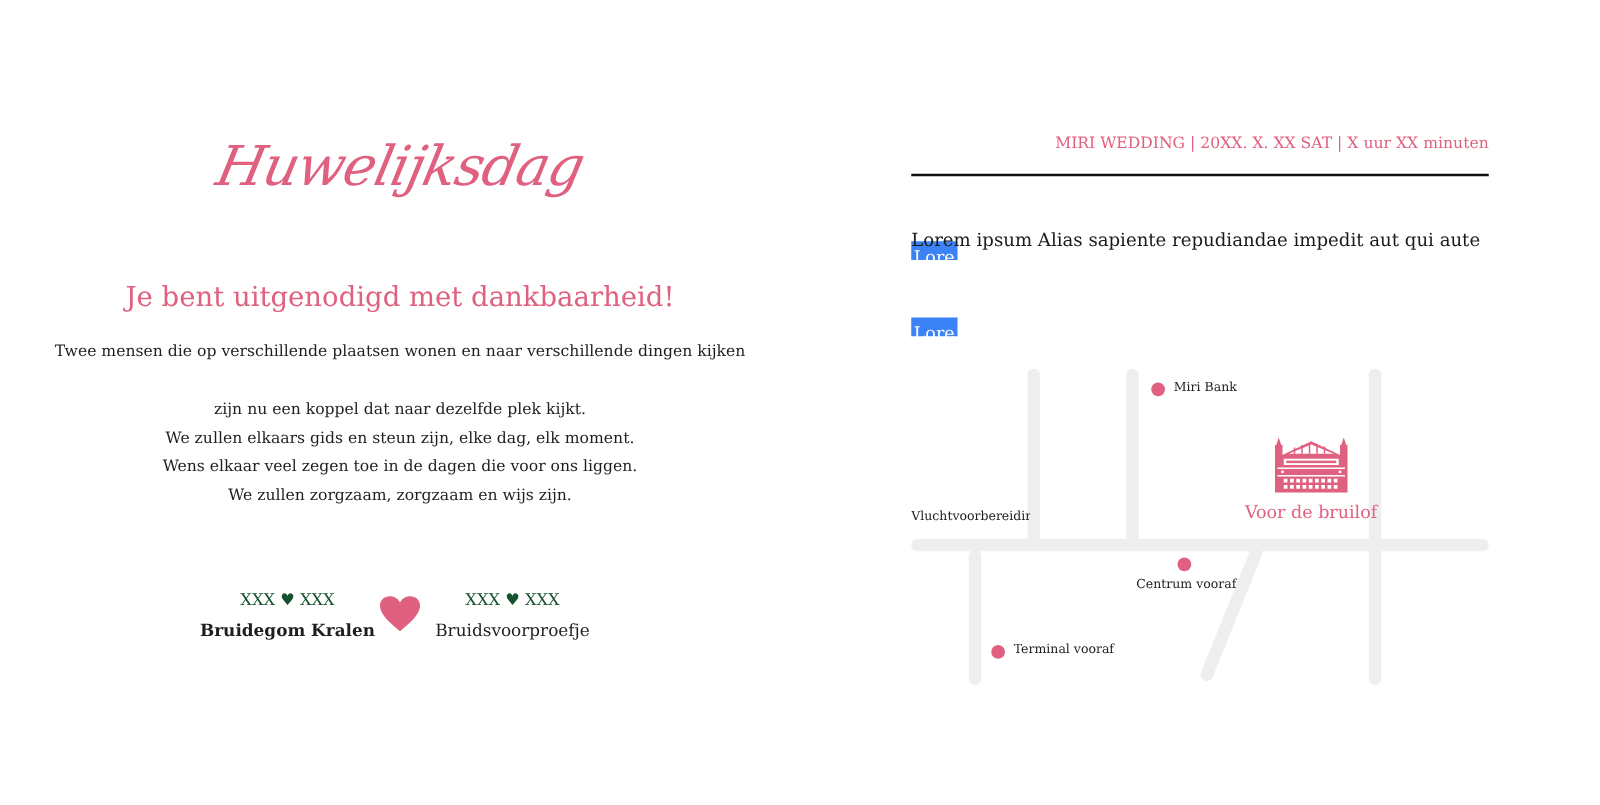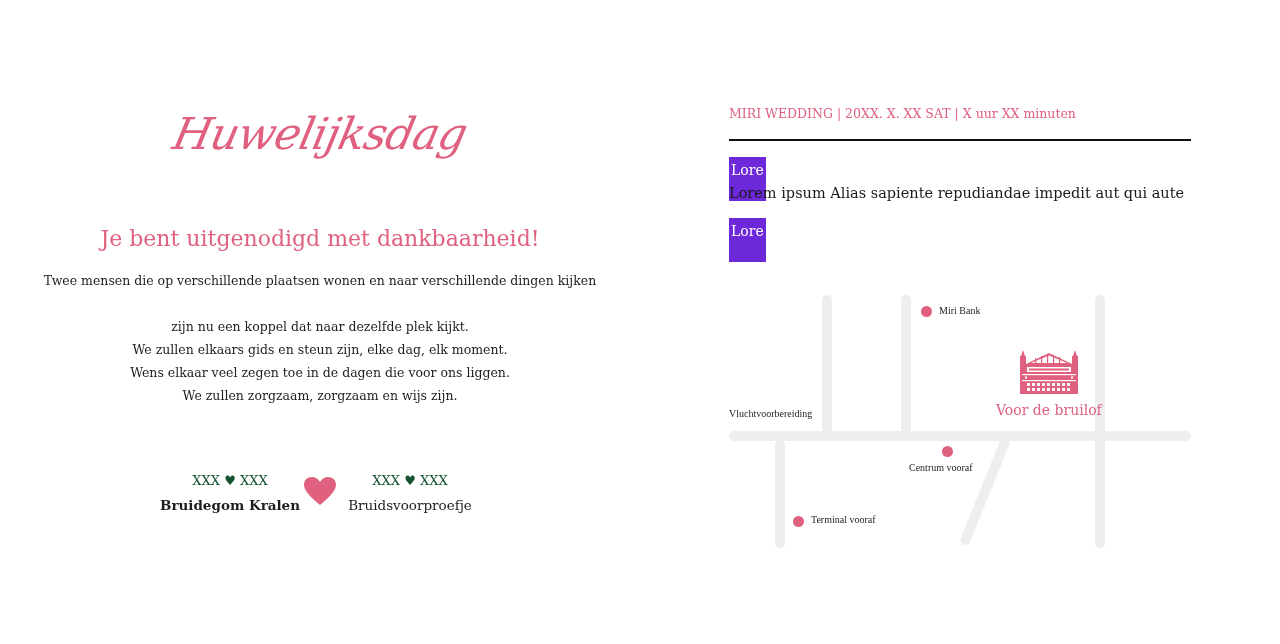--- a/index.html
+++ b/index.html
@@ -28,39 +28,39 @@
     .couple { position: absolute; top: 470px; left: 0; width: 640px; height: 60px; }
     .person { position: absolute; width: 180px; text-align: center; }
     .person .xxx { font-size: 13px; color: #14532d; height: 22px; line-height: 22px; }
     .person .name { font-size: 13.5px; color: #1e1e1e; height: 26px; line-height: 26px; }
     .person.groom { left: 140px; }
     .person.groom .name { font-weight: bold; }
     .person.bride { left: 320px; }
     .center-heart { position: absolute; left: 303px; top: 6px; width: 34px; height: 30px; }
 
     .header-line {
-      position: absolute; left: 89px; width: 462px; top: 106px; text-align: left;
+      position: absolute; left: 89px; width: 462px; top: 106px; text-align: right;
       font-size: 12.5px; color: #e0607f;
     }
     .rule { position: absolute; left: 89px; top: 139px; width: 462px; height: 2px; background: #111; }
 
     .tag {
-      position: absolute; left: 89px; height: 44px; line-height: 26px; padding: 0 2px;
-      background: #6d28d9; color: #fff; font-size: 14px;
+      position: absolute; left: 89px; height: 15px; line-height: 26px; padding: 0 2px;
+      background: #3b82f6; color: #fff; font-size: 14px; margin-top: 36px;
     }
     .tag1 { top: 157px; }
     .tag2 { top: 218px; }
     .desc { position: absolute; left: 89px; font-size: 14.5px; color: #1a1a1a; }
     .desc1 { top: 185px; }
     .desc2 { top: 247px; }
 
     .map { position: absolute; left: 89px; top: 290px; width: 462px; height: 265px; }
     .road { position: absolute; background: #eeedf0; border-radius: 5px; }
     .poi-dot { position: absolute; width: 11px; height: 11px; border-radius: 50%; background: #e0607f; }
-    .poi-label { position: absolute; font-size: 10px; color: #1e1e1e; white-space: nowrap; font-family: Liberation Serif, serif; }
+    .poi-label { position: absolute; font-size: 10px; color: #1e1e1e; white-space: nowrap; }
     .venue-label { position: absolute; font-size: 14px; color: #e0607f; white-space: nowrap; }
     .venue-icon { position: absolute; left: 288px; top: 60px; width: 64px; height: 46px; }
   </style>
 </head>
 <body>
 
 <div class="left">
   <div class="script-title">Huwelijksdag</div>
 
   <div class="invite-heading">Je bent uitgenodigd met dankbaarheid!</div>

